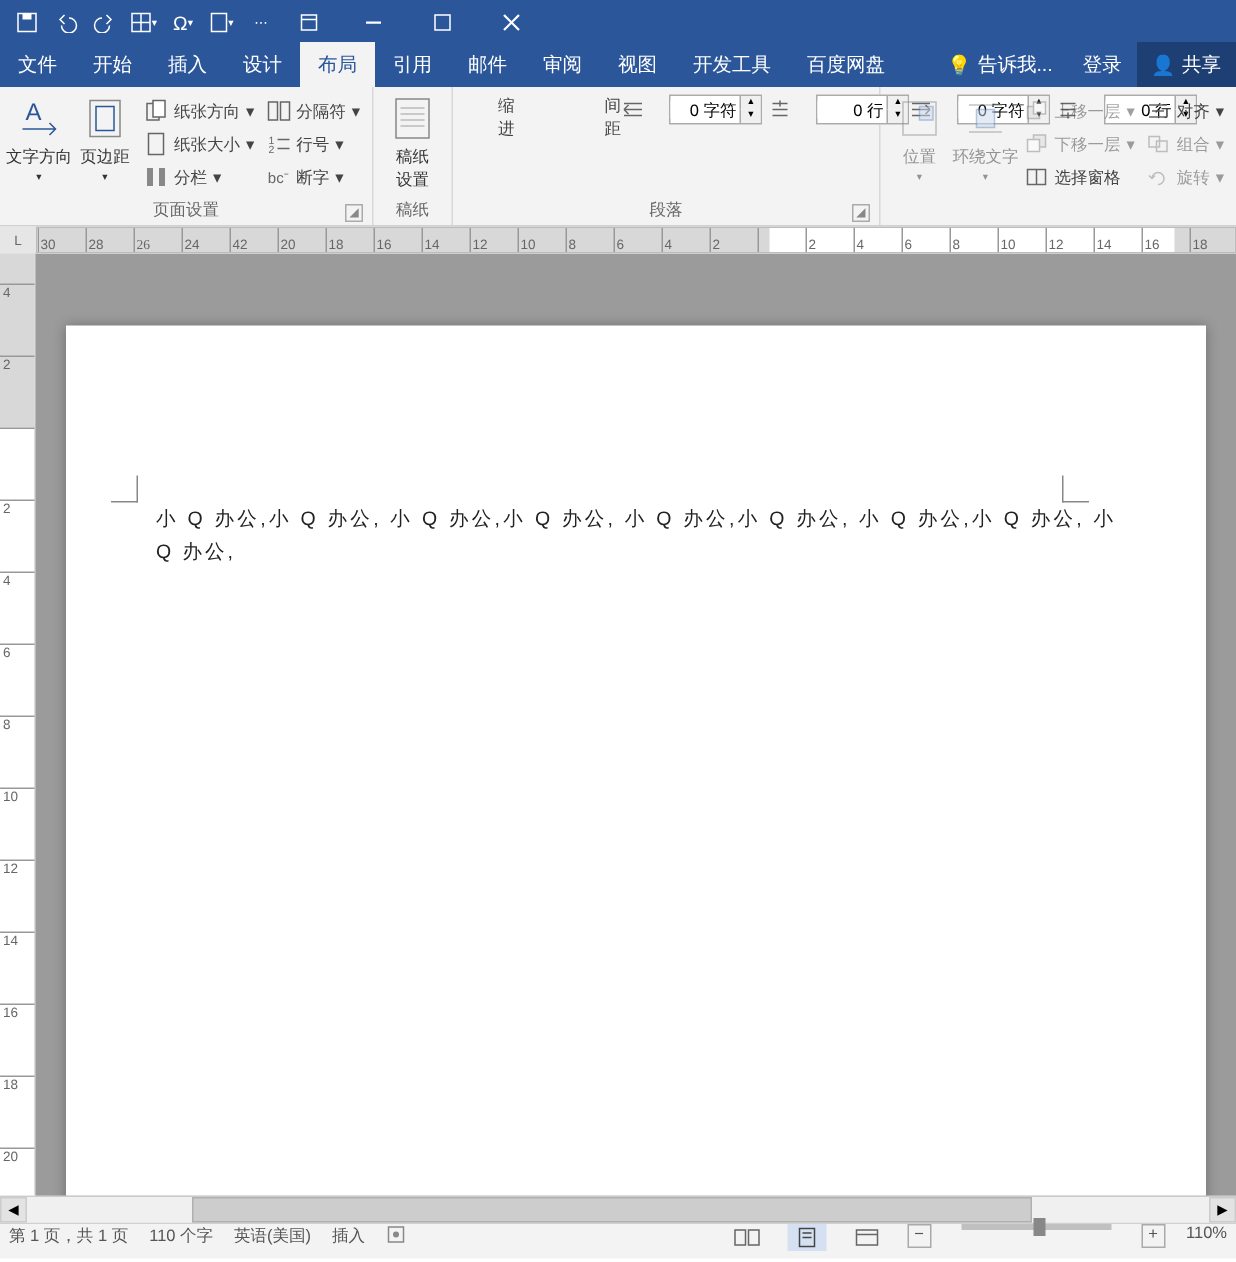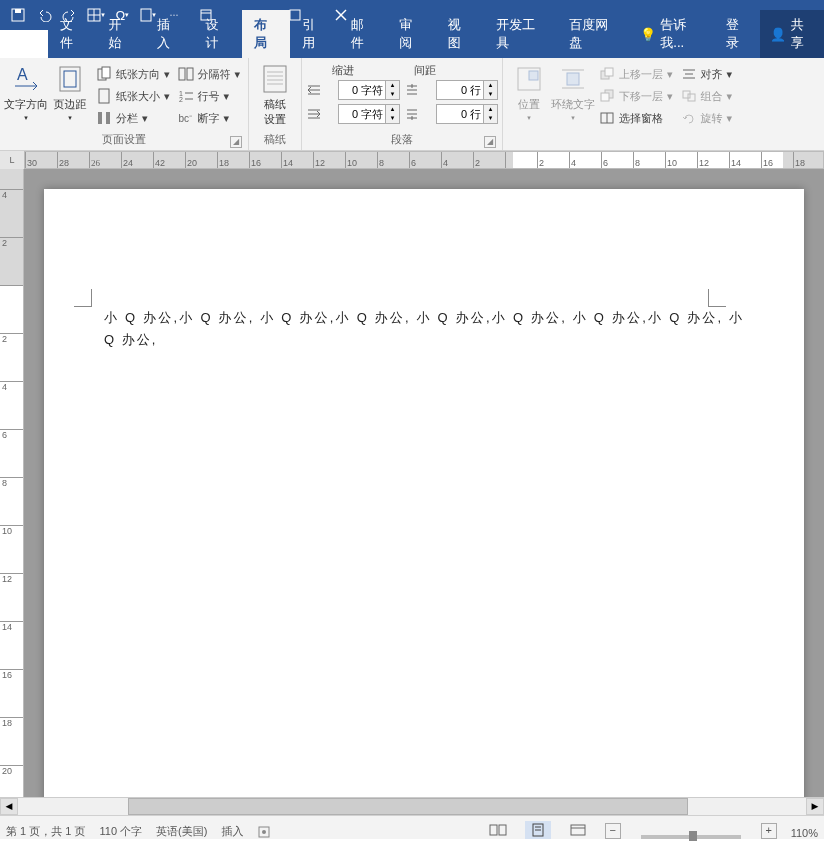--- a/index.html
+++ b/index.html
@@ -5,23 +5,23 @@
 * { margin: 0; padding: 0; box-sizing: border-box; font-family: "Microsoft YaHei", sans-serif; }
 body { width: 824px; height: 841px; background: #fff; overflow: hidden; font-size: 12px; }
 
 .titlebar { height: 30px; background: #2b579a; display: flex; align-items: center; color: #fff; }
 .titlebar .qat { display: flex; align-items: center; gap: 2px; padding-left: 6px; }
 .titlebar .qat .qbtn { width: 24px; height: 24px; display: flex; align-items: center; justify-content: center; cursor: pointer; }
 .titlebar .title { flex: 1; text-align: center; font-size: 12px; }
 .titlebar .winctrls { display: flex; }
 .titlebar .winbtn { width: 46px; height: 30px; display: flex; align-items: center; justify-content: center; cursor: pointer; }
 
-.tabs { height: 28px; background: #2b579a; display: flex; align-items: flex-end; color: #fff; font-size: 13px; margin-left: 48px; }
+.tabs { height: 28px; background: #2b579a; display: flex; align-items: flex-end; color: #fff; font-size: 13px; }
 .tabs .tab { padding: 6px 12px; cursor: pointer; }
-.tabs .tab.active { background: #f3f3f3; color: #2b579a; font-weight: bold; }
+.tabs .tab.active { background: #f3f3f3; color: #2b579a; }
 .tabs .spacer { flex: 1; }
 .tabs .right-item { padding: 6px 10px; display: flex; align-items: center; gap: 4px; cursor: pointer; }
 .tabs .share { background: #1e3f73; }
 
 .ribbon { height: 93px; background: #f3f3f3; border-bottom: 1px solid #d0d0d0; display: flex; }
 .group { border-right: 1px solid #d8d8d8; display: flex; flex-direction: column; padding: 3px 4px 0; }
 .group .body { flex: 1; display: flex; align-items: flex-start; }
 .group .label { text-align: center; font-size: 11px; color: #666; padding-bottom: 3px; position: relative; }
 .group .label .launcher { position: absolute; right: 2px; bottom: 2px; width: 12px; height: 12px; border: 1px solid #aaa; font-size: 8px; line-height: 9px; color: #888; cursor: pointer; }
 
@@ -41,35 +41,35 @@
 .rulerarea { display: flex; background: #e6e6e6; }
 .vruler { width: 24px; background: #e6e6e6; position: relative; }
 .hruler { flex: 1; height: 18px; background: #fff; border: 1px solid #bbb; position: relative; font-size: 9px; color: #666; overflow: hidden; }
 .hruler .tick { position: absolute; top: 0; height: 100%; border-left: 1px solid #999; display: flex; align-items: flex-end; padding: 0 1px; }
 .hruler .shade { position: absolute; top: 0; height: 100%; background: #d8d8d8; }
 
 .docarea { display: flex; height: 628px; background: #9b9b9b; }
 .vruler2 { width: 24px; background: #fff; border-right: 1px solid #bbb; position: relative; font-size: 9px; color: #666; }
 .vruler2 .shade { position: absolute; left: 0; width: 100%; background: #d8d8d8; }
 .vruler2 .vtick { position: absolute; left: 0; width: 100%; border-top: 1px solid #999; padding-left: 2px; }
-.scrollwrap { flex: 1; overflow: hidden; background: #9b9b9b; position: relative; display: flex; justify-content: center; }
+.scrollwrap { flex: 1; overflow: hidden; background: #9b9b9b; position: relative; display: flex; justify-content: center; margin-top: 28px; }
 .page { width: 760px; background: #fff; margin-top: 20px; box-shadow: 0 0 8px rgba(0,0,0,0.3); position: relative; height: 1000px; }
 .page .content { position: absolute; top: 118px; left: 48px; right: 48px; display: flex; gap: 0; }
 .colm { flex: 1; padding: 0 12px; font-size: 13px; line-height: 22px; color: #222; text-align: justify; letter-spacing: 2px; }
 .colm.mid { border-left: 1px solid #000; border-right: 1px solid #000; }
 .corner { position: absolute; width: 18px; height: 18px; }
 .corner.tl { border-right: 1px solid #888; border-bottom: 1px solid #888; top: 100px; left: 30px; }
 .corner.tr { border-left: 1px solid #888; border-bottom: 1px solid #888; top: 100px; right: 78px; }
 
 .hscroll { height: 18px; background: #f0f0f0; border-top: 1px solid #ccc; display: flex; align-items: center; }
 .hscroll .arrow { width: 18px; height: 100%; background: #e3e3e3; border: 1px solid #ccc; cursor: pointer; text-align: center; font-size: 9px; line-height: 14px; }
 .hscroll .track { flex: 1; height: 100%; background: #f0f0f0; position: relative; }
 .hscroll .thumb { position: absolute; left: 110px; width: 560px; height: 100%; background: #cdcdcd; border: 1px solid #b0b0b0; cursor: pointer; }
 
-.statusbar { height: 24px; background: #f3f3f3; border-top: 1px solid #d0d0d0; display: flex; align-items: flex-end; font-size: 11px; color: #555; padding: 0 6px; gap: 14px; }
+.statusbar { height: 24px; background: #f3f3f3; border-top: 1px solid #d0d0d0; display: flex; align-items: flex-start; font-size: 11px; color: #555; padding: 0 6px; gap: 14px; }
 .statusbar .spacer { flex: 1; }
 .statusbar .viewbtn { width: 26px; height: 18px; display: flex; align-items: center; justify-content: center; cursor: pointer; }
 .statusbar .viewbtn.active { background: #d5e1f2; }
 .slider { width: 100px; height: 4px; background: #c0c0c0; position: relative; margin: 0 6px; }
 .slider .knob { position: absolute; width: 8px; height: 12px; background: #888; top: -4px; left: 48px; cursor: pointer; }
 .pm { width: 16px; height: 16px; border: 1px solid #aaa; text-align: center; line-height: 13px; cursor: pointer; }
 
 svg { display: block; }
 </style>
 </head>
@@ -246,21 +246,21 @@
             </svg>
           </div>
         <span style="white-space:pre-line">稿纸
 设置</span>
       </div>
     </div>
     <div class="label">稿纸</div>
   </div>
 
   <div class="group" style="min-width:200px">
-    <div class="body" style="flex-direction:column;align-items:stretch">
+    <div class="body" style="flex-direction:row;align-items:stretch">
       <div class="para-labels">
         <span>缩进</span>
         <span>间距</span>
       </div>
       <div class="para-row">
         <span class="ico">
             <svg width="16" height="14">
               <path d="M2 3h12M2 7h12M2 11h12M2 7l3-3M2 7l3 3" stroke="#666" fill="none"></path>
             </svg>
           </span>

